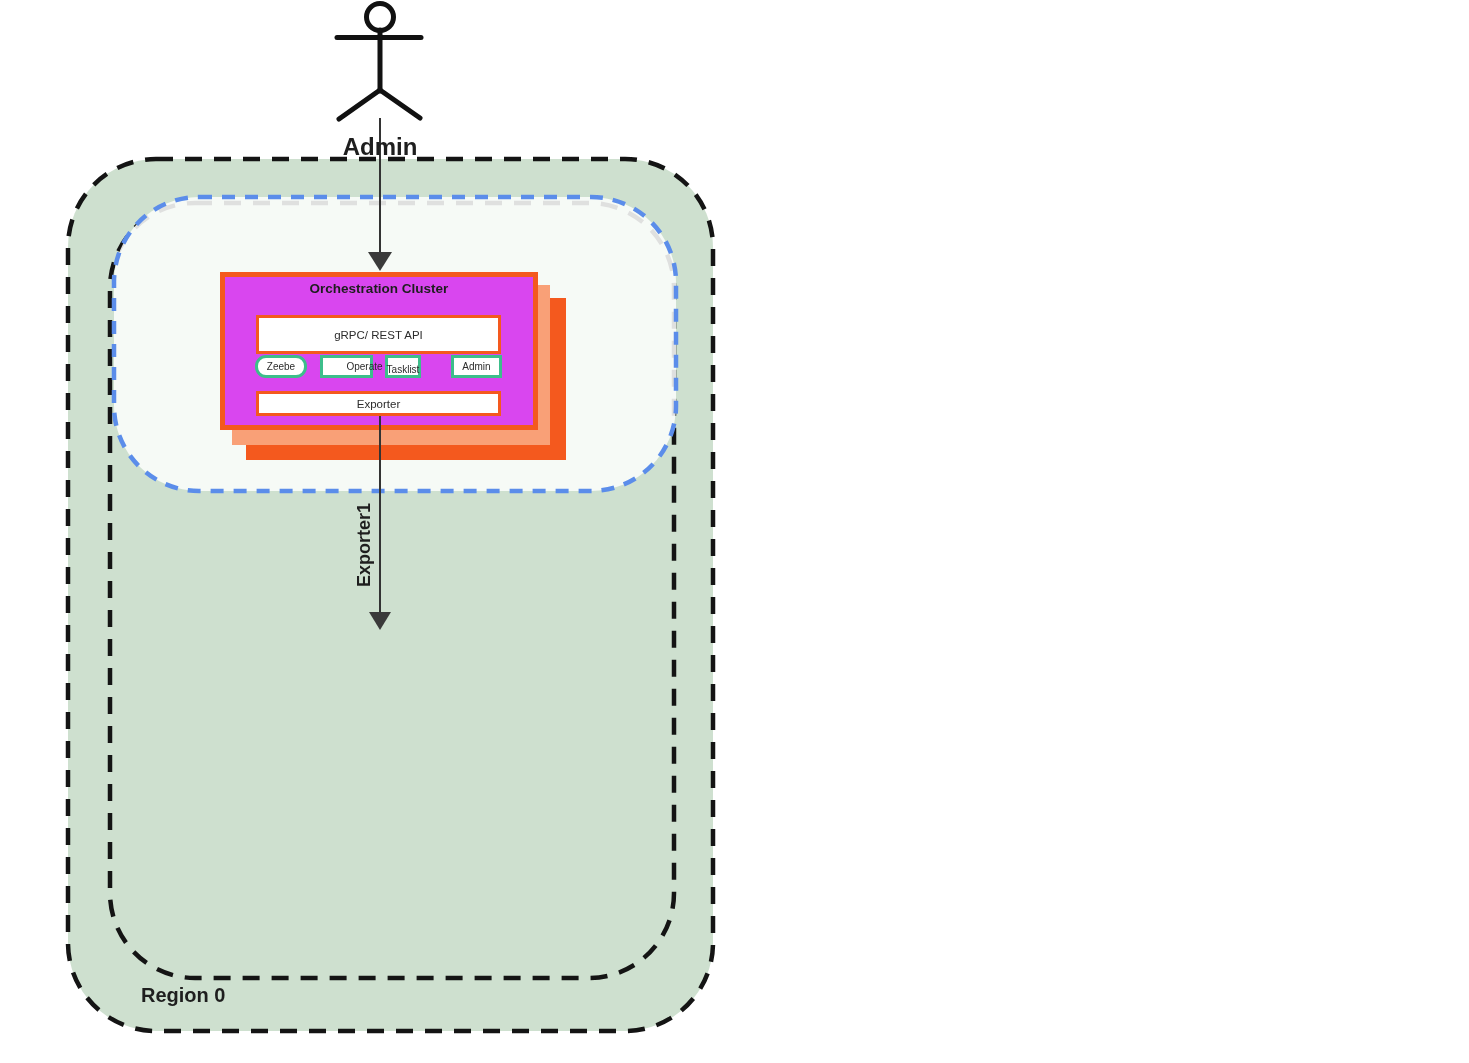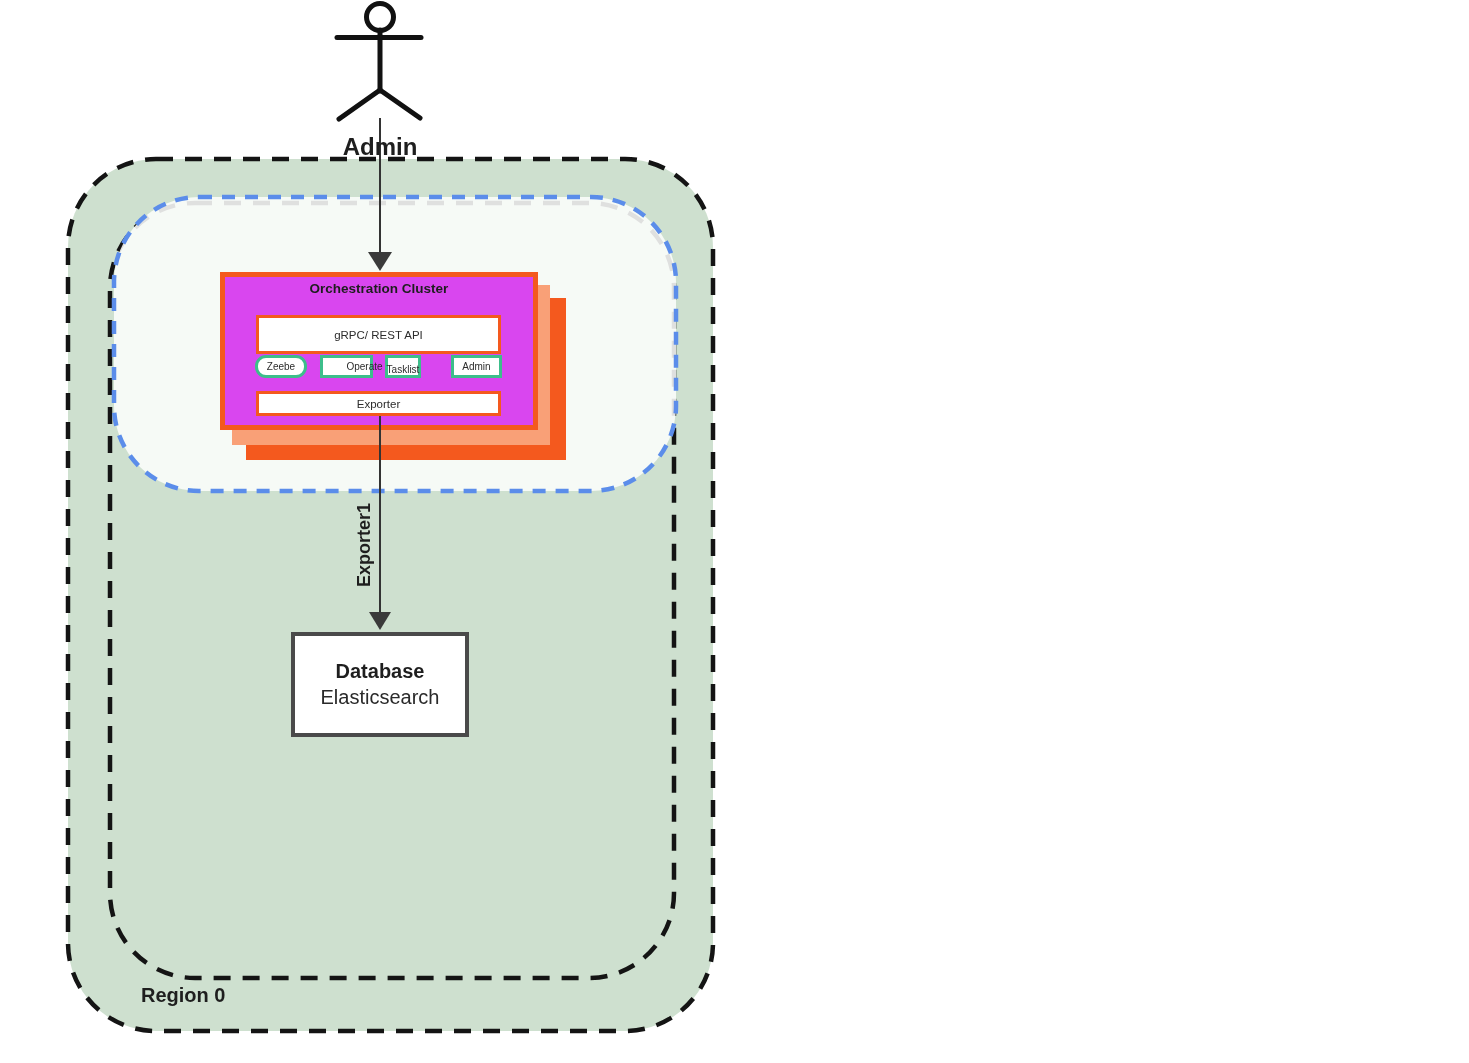--- a/index.html
+++ b/index.html
@@ -151,24 +151,20 @@
     </div>
     <div class="component-box comp-admin">
       <span>Admin</span>
     </div>
 
     <div class="exporter-box">
       <span>Exporter</span>
     </div>
   </div>
 
-  <div class="abs db-box">
-    <div class="db-title">Database</div>
-    <div class="db-sub">Elasticsearch</div>
-  </div>
 
   <div class="abs user-label">Admin</div>
   <div class="abs edge-label">Exporter1</div>
   <div class="abs region-label">Region 0</div>
 
   <svg id="arrow-layer" class="layer" viewBox="0 0 1469 1063">
     <g>
       <line x1="380" y1="416" x2="380" y2="614" style="stroke: var(--line); stroke-width: 2;"></line>
       <polygon points="369,612 391,612 380,630" style="fill: #3a3a3a;"></polygon>
     </g>

